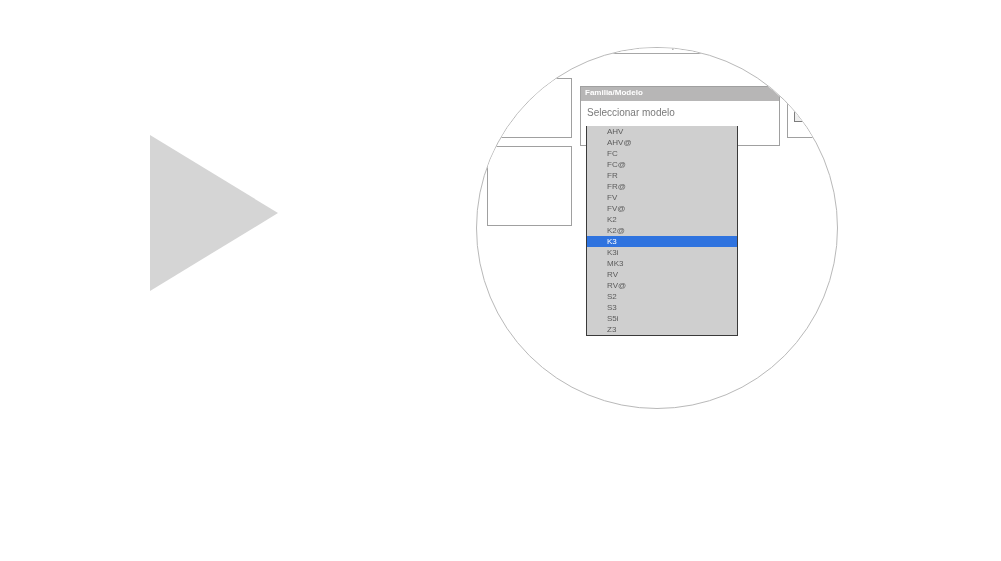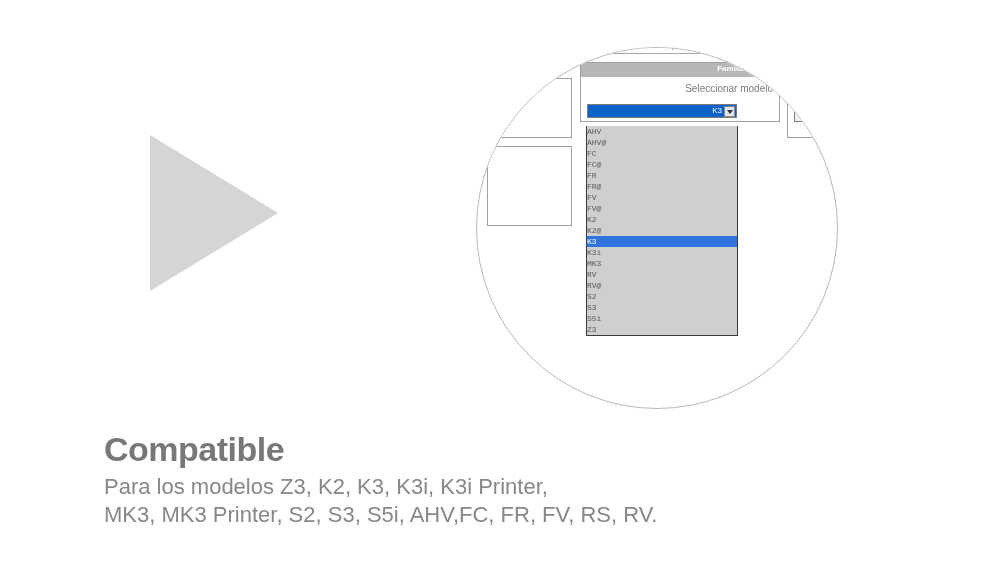--- a/index.html
+++ b/index.html
@@ -50,21 +50,21 @@
     font-size: 8px; color: #6a6a6a;
     padding: 2px 3px;
     white-space: nowrap; overflow: hidden;
   }
 
   .panel {
     position: absolute;
     border: 1px solid #a0a0a0;
     background: #fff;
   }
-  .panel-familia { left: 143px; top: 44px; width: 200px; height: 60px; text-align: right; }
+  .panel-familia { left: 143px; top: 68px; width: 200px; height: 60px; }
   .panel-idioma  { left: 350px; top: 60px; width: 120px; height: 60px; }
   .panel-left-a  { left: 50px;  top: 60px; width: 85px;  height: 60px; }
   .panel-left-b  { left: 50px;  top: 128px; width: 85px; height: 80px; }
 
   .panel-header {
     height: 14px;
     background: #b7b6b6;
     color: #fff;
     font-size: 8px;
     font-weight: bold;
@@ -107,25 +107,24 @@
     position: absolute;
     left: 149px; top: 108px;
     width: 152px;
     background: #cfcfcf;
     border: 1px solid #3a3a3a;
     border-top: none;
   }
   .dropdown-list .opt {
     font-size: 8px;
     line-height: 11px;
-    padding: 0 0;
+    padding: 0 20px;
     color: #5b5b5b;
     white-space: nowrap;
     cursor: default;
-    font-family: Liberation Mono, monospace;
   }
   .dropdown-list .opt.sel {
     background: #2f73df;
     color: #fff;
   }
 
   .idioma-value {
     width: 70px; height: 14px;
     border: 1px solid #7c7c7c;
     background: #eeeeee;
@@ -219,21 +218,14 @@
           <div class="opt">RV@</div>
           <div class="opt">S2</div>
           <div class="opt">S3</div>
           <div class="opt">S5i</div>
           <div class="opt">Z3</div>
         </div>
 
     </div>
   </div>
 
-  <div class="caption">
-    <h1>Compatible</h1>
-    <p>
-      <span>Para los modelos Z3, K2, K3, K3i, K3i Printer,</span><br>
-      <span>MK3, MK3 Printer, S2, S3, S5i, AHV,FC, FR, FV, RS, RV.</span>
-    </p>
-  </div>
 
 </div>
 
 </body></html>

